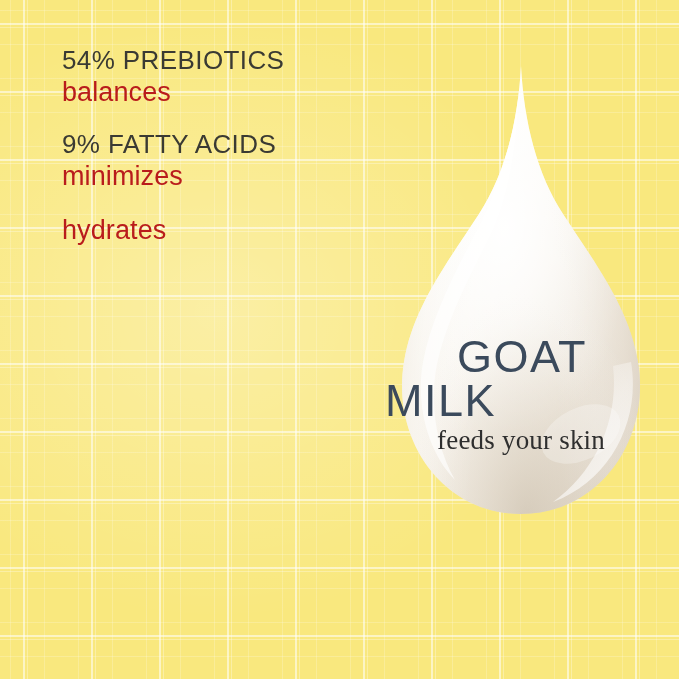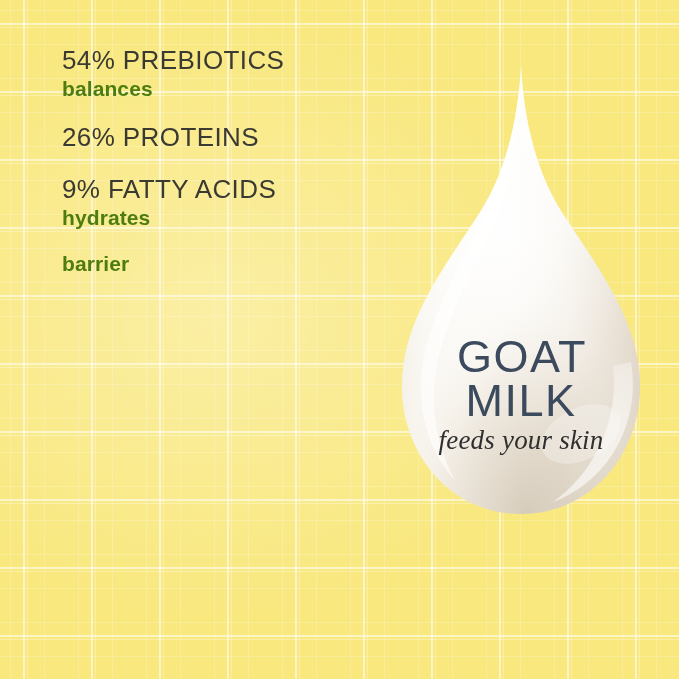--- a/index.html
+++ b/index.html
@@ -103,25 +103,25 @@
     font-weight: 400;
     line-height: 1.14;
     letter-spacing: 0.4px;
     color: #3a3a33;
     white-space: pre-line;
     margin: 0 0 1px 0;
   }
 
   .ing-sub {
     font-family: "Liberation Sans", sans-serif;
-    font-size: 21px;
-    font-weight: 700;
+    font-size: 27px;
+    font-weight: 400;
     line-height: 1.18;
     letter-spacing: 0.1px;
-    color: #4d7c0f;
+    color: #b91c1c;
     white-space: pre-line;
     margin: 0;
   }
 
   
   .droplet-wrap {
     position: absolute;
     left: 385px;
     top: 62px;
     width: 272px;
@@ -154,30 +154,29 @@
     position: absolute;
     top: 316px;
     left: 0;
     width: 272px;
     font-family: "Liberation Sans", sans-serif;
     font-size: 45px;
     font-weight: 400;
     letter-spacing: 1.5px;
     line-height: 1;
     color: #3b4a5c;
-    text-align: center;
+    text-align: left;
   }
 
   .brand-tagline {
     position: absolute;
     top: 365px;
     left: 0;
     width: 272px;
     font-family: "Liberation Serif", serif;
-    font-style: italic;
     font-size: 27px;
     font-weight: 400;
     letter-spacing: 0.2px;
     line-height: 1;
     color: #2f2f2f;
     text-align: center;
   }
 </style>
 </head>
 <body>
@@ -190,31 +189,30 @@
   <div class="bg-glow"></div>
 
   <div class="ingredient-list">
 
     <div class="ingredient-item">
       <div class="ing-title">54% PREBIOTICS</div>
       <div class="ing-sub">balances</div>
     </div>
 
     <div class="ingredient-item">
-      <div class="ing-title">26% PROTEINS</div>
     </div>
 
     <div class="ingredient-item">
       <div class="ing-title">9% FATTY ACIDS</div>
+      <div class="ing-sub">minimizes</div>
+    </div>
+
+
+    <div class="ingredient-item">
       <div class="ing-sub">hydrates</div>
-    </div>
-
-
-    <div class="ingredient-item">
-      <div class="ing-sub">barrier</div>
     </div>
 
     <div class="ingredient-item">
     </div>
 
   </div>
 
   <div class="droplet-wrap">
 
     <svg class="droplet-svg" viewBox="0 0 272 490" preserveAspectRatio="none">

